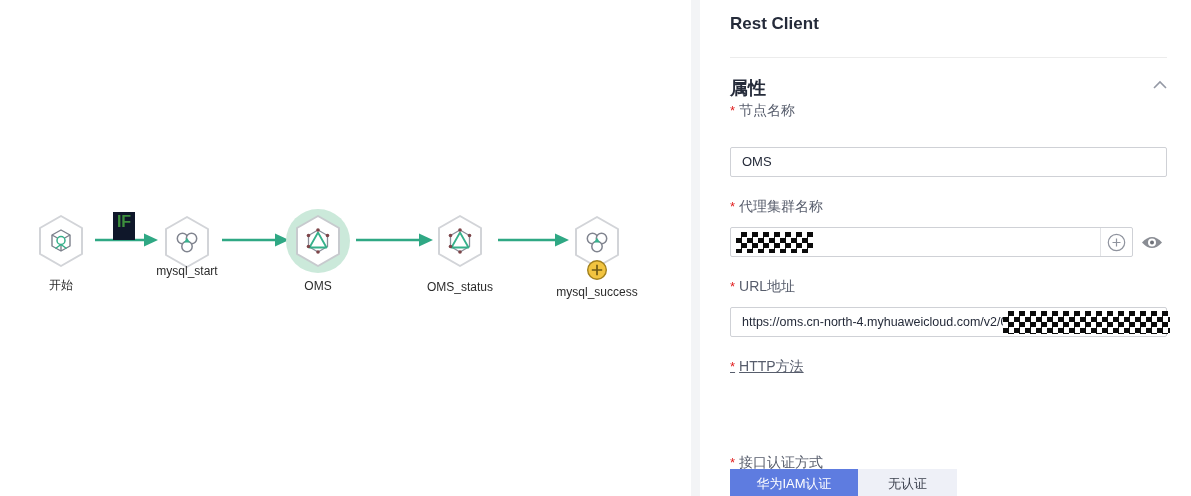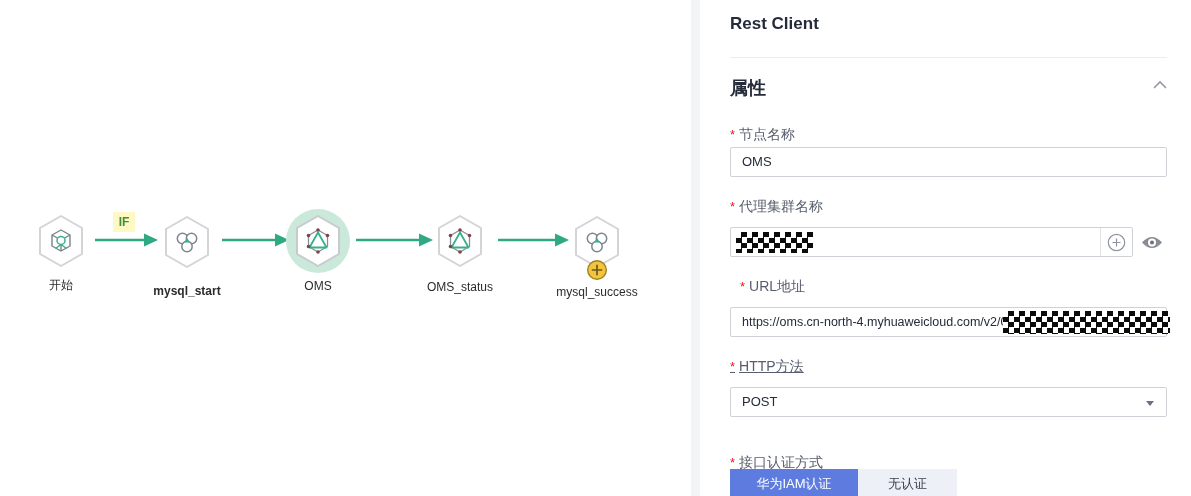--- a/index.html
+++ b/index.html
@@ -6,22 +6,22 @@
   html,body { width:1191px; height:496px; overflow:hidden; background:#fff;
               font-family:"Liberation Sans", sans-serif; }
   .stage { position:relative; width:1191px; height:496px; }
 
   
   .canvas { position:absolute; left:0; top:0; width:700px; height:496px; }
   .edges-svg { position:absolute; left:0; top:0; pointer-events:none; }
   .node { position:absolute; }
   .node-label { position:absolute; width:140px; text-align:center;
                 font-size:12px; color:#2b2b2b; }
-  .edge-label { position:absolute; left:113px; top:212px; width:22px; height:20px;
-                background:#fef9c3; color:#3d8f3d; font-size:12px; font-weight:bold;
+  .edge-label { position:absolute; left:113px; top:212px; width:22px; height:28px;
+                background:#0f172a; color:#3d8f3d; font-size:16px; font-weight:bold;
                 text-align:center; line-height:20px; }
   .halo { position:absolute; width:64px; height:64px; border-radius:50%;
           background:#cbe9da; }
   .badge { position:absolute; }
 
   
   .canvas-panel-strip { position:absolute; left:691px; top:0; width:9px; height:496px;
                         background:#f3f4f6; }
 
   
@@ -95,21 +95,21 @@
       <svg width="50" height="54">
         <path d="M25 2 L46 14 L46 40 L25 52 L4 40 L4 14 Z" fill="#fff" stroke="#d2d4d8" stroke-width="2" stroke-linejoin="round"></path>
         <g stroke="#80848f" stroke-width="1.5" fill="#fff">
           <circle cx="20.5" cy="23.5" r="5.2"></circle>
           <circle cx="29.5" cy="23.5" r="5.2"></circle>
           <circle cx="25" cy="31.5" r="5.2"></circle>
         </g>
         <path d="M25 22.8 L22 27.4 L28 27.4 Z" fill="#38b28e"></path>
       </svg>
     </div>
-    <div class="node-label" style="left:117px; top:284px;font-weight:bold;">mysql_start</div>
+    <div class="node-label" style="left:117px; top:264px;">mysql_start</div>
 
     <div class="node" style="left:286px; top:209px;">
       <div class="halo"></div>
       <svg width="50" height="54" style="position:absolute; left:7px; top:5px;">
         <path d="M25 2 L46 14 L46 40 L25 52 L4 40 L4 14 Z" fill="#fff" stroke="#c7cace" stroke-width="2" stroke-linejoin="round"></path>
         <path d="M25 16 L34.5 21.5 L34.5 32.5 L25 38 L15.5 32.5 L15.5 21.5 Z" fill="none" stroke="#898d98" stroke-width="1.3"></path>
         <path d="M25 18.5 L33.5 33.5 L16.5 33.5 Z" fill="none" stroke="#35b08a" stroke-width="1.8" stroke-linejoin="round"></path>
         <g fill="#7d4549">
           <circle cx="25" cy="16" r="1.8"></circle>
             <circle cx="34.5" cy="21.5" r="1.8"></circle>
@@ -160,21 +160,21 @@
   <div class="panel">
 
     <div class="panel-title">Rest Client</div>
     <div class="panel-divider"></div>
 
     <div class="section-title">属性</div>
     <svg class="collapse-icon" viewBox="0 0 16 12">
       <polyline points="2,9 8,3 14,9" fill="none" stroke="#9499a5" stroke-width="1.6"></polyline>
     </svg>
 
-    <div class="field-label" style="left:30px; top:102px;margin-top:24px;">
+    <div class="field-label" style="left:30px; top:102px;">
       <span class="req">*</span><span>节点名称</span>
     </div>
     <div class="tbox" style="top:147px; width:437px;">OMS</div>
 
     <div class="field-label" style="left:30px; top:198px;">
       <span class="req">*</span><span>代理集群名称</span>
     </div>
     <div class="tbox" style="top:227px; width:403px;">
       <div class="redacted" style="position:absolute; left:5px; top:4px; width:77px; height:21px;"></div>
       <div class="addon-zone">
@@ -183,35 +183,31 @@
           <path d="M9.5 5.5 L9.5 13.5 M5.5 9.5 L13.5 9.5" stroke="#8f939e" stroke-width="1.2"></path>
         </svg>
       </div>
     </div>
     <svg class="eye-btn" viewBox="0 0 22 17">
       <path d="M1 8.5 Q11 -2.5 21 8.5 Q11 19.5 1 8.5 Z" fill="#8a8d94"></path>
       <circle cx="11" cy="8.5" r="4" fill="#fff"></circle>
       <circle cx="11" cy="8.5" r="2" fill="#6e7178"></circle>
     </svg>
 
-    <div class="field-label" style="left:40px; top:278px;">
+    <div class="field-label" style="left:30px; top:278px;">
       <span class="req">*</span><span>URL地址</span>
     </div>
     <div class="tbox" style="top:307px; width:437px; font-size:12.5px;">
       <span>https://oms.cn-north-4.myhuaweicloud.com/v2/0e</span>
       <div class="redacted" style="position:absolute; left:272px; top:3px; width:167px; height:23px; z-index:2;"></div>
     </div>
 
     <div class="field-label" style="left:30px; top:358px;text-decoration:underline;">
       <span class="req">*</span><span>HTTP方法</span>
     </div>
-    <div class="tbox" style="top:387px; width:437px; cursor:pointer;">
-      <span>POST</span>
-      <div class="select-caret"></div>
-    </div>
 
     <div class="field-label" style="left:30px; top:454px;">
       <span class="req">*</span><span>接口认证方式</span>
     </div>
     <div class="btn-group">
       <div class="btn btn-primary">华为IAM认证</div>
       <div class="btn btn-secondary">无认证</div>
     </div>
   </div>
 </div>

